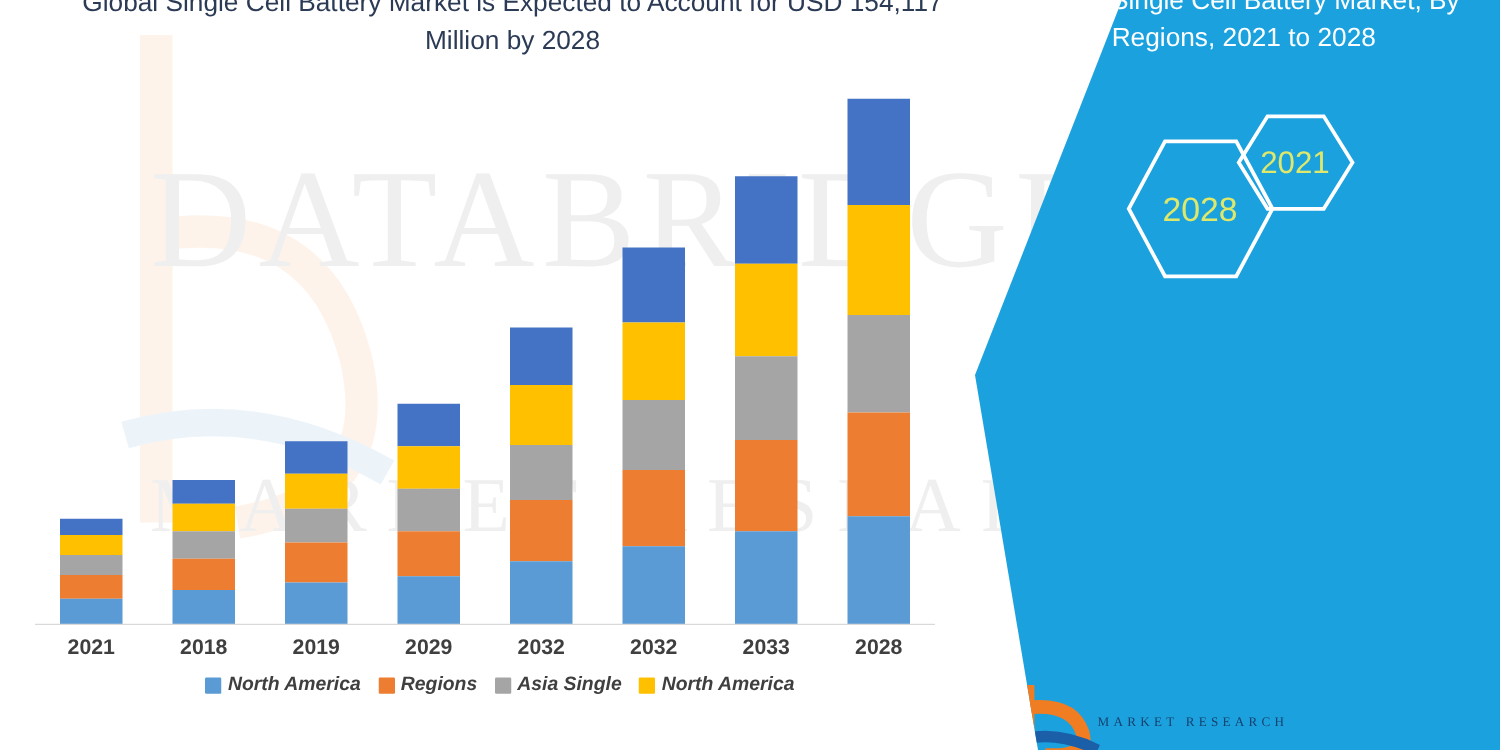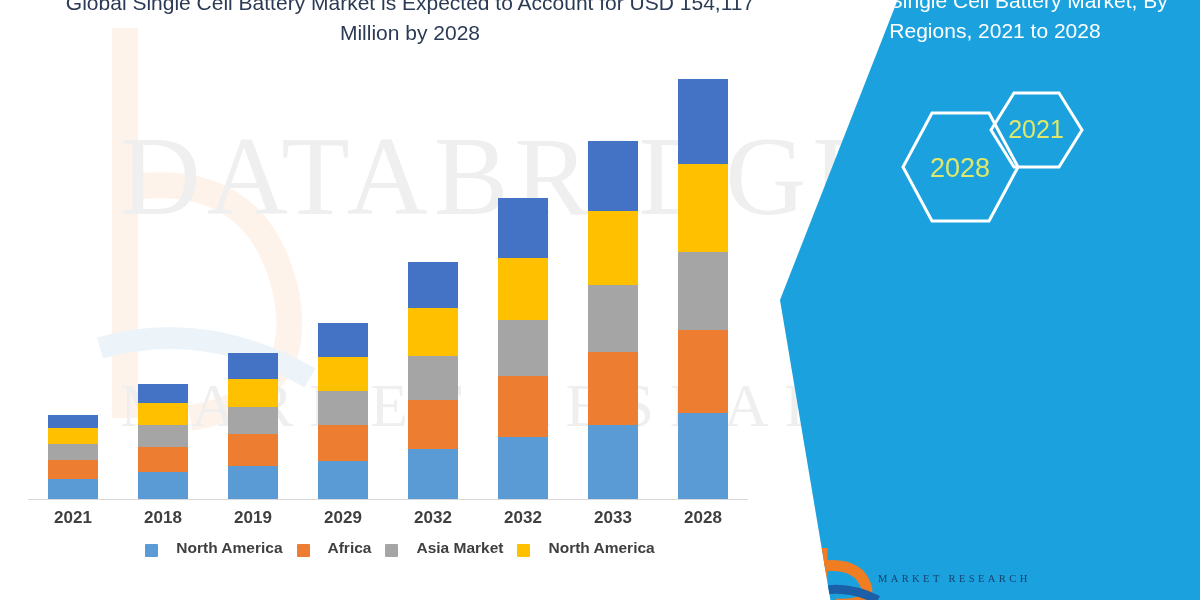--- a/index.html
+++ b/index.html
@@ -129,23 +129,24 @@
     top: 539px;
     width: 760px;
     display: flex;
     justify-content: center;
     align-items: center;
     gap: 14px;
     flex-wrap: nowrap;
   }
   .legend-item {
     display: flex;
-    align-items: flex-end;
-    gap: 18px;
+    align-items: center;
+    gap: 5px;
     white-space: nowrap;
+    font-style: italic;
   }
   .legend-swatch {
     width: 13px; height: 13px;
     flex: 0 0 13px;
     border-radius: 1px;
   }
   .legend-label {
     font-size: 15.5px;
     font-weight: bold;
     color: #3f3f3f;
@@ -315,25 +316,25 @@
         <div class="x-label">2028</div>
       </div>
 
     <div class="legend" id="legend">
         <div class="legend-item">
           <span class="legend-swatch" style="background: rgb(91, 155, 213);"></span>
           <span class="legend-label">North America</span>
         </div>
         <div class="legend-item">
           <span class="legend-swatch" style="background: rgb(237, 125, 49);"></span>
-          <span class="legend-label">Africa</span>
+          <span class="legend-label">Regions</span>
         </div>
         <div class="legend-item">
           <span class="legend-swatch" style="background: rgb(165, 165, 165);"></span>
-          <span class="legend-label">Asia Market</span>
+          <span class="legend-label">Asia Single</span>
         </div>
         <div class="legend-item">
           <span class="legend-swatch" style="background: rgb(255, 192, 0);"></span>
           <span class="legend-label">North America</span>
         </div>
       </div>
   </div>
 
   <div class="right-panel">
 

